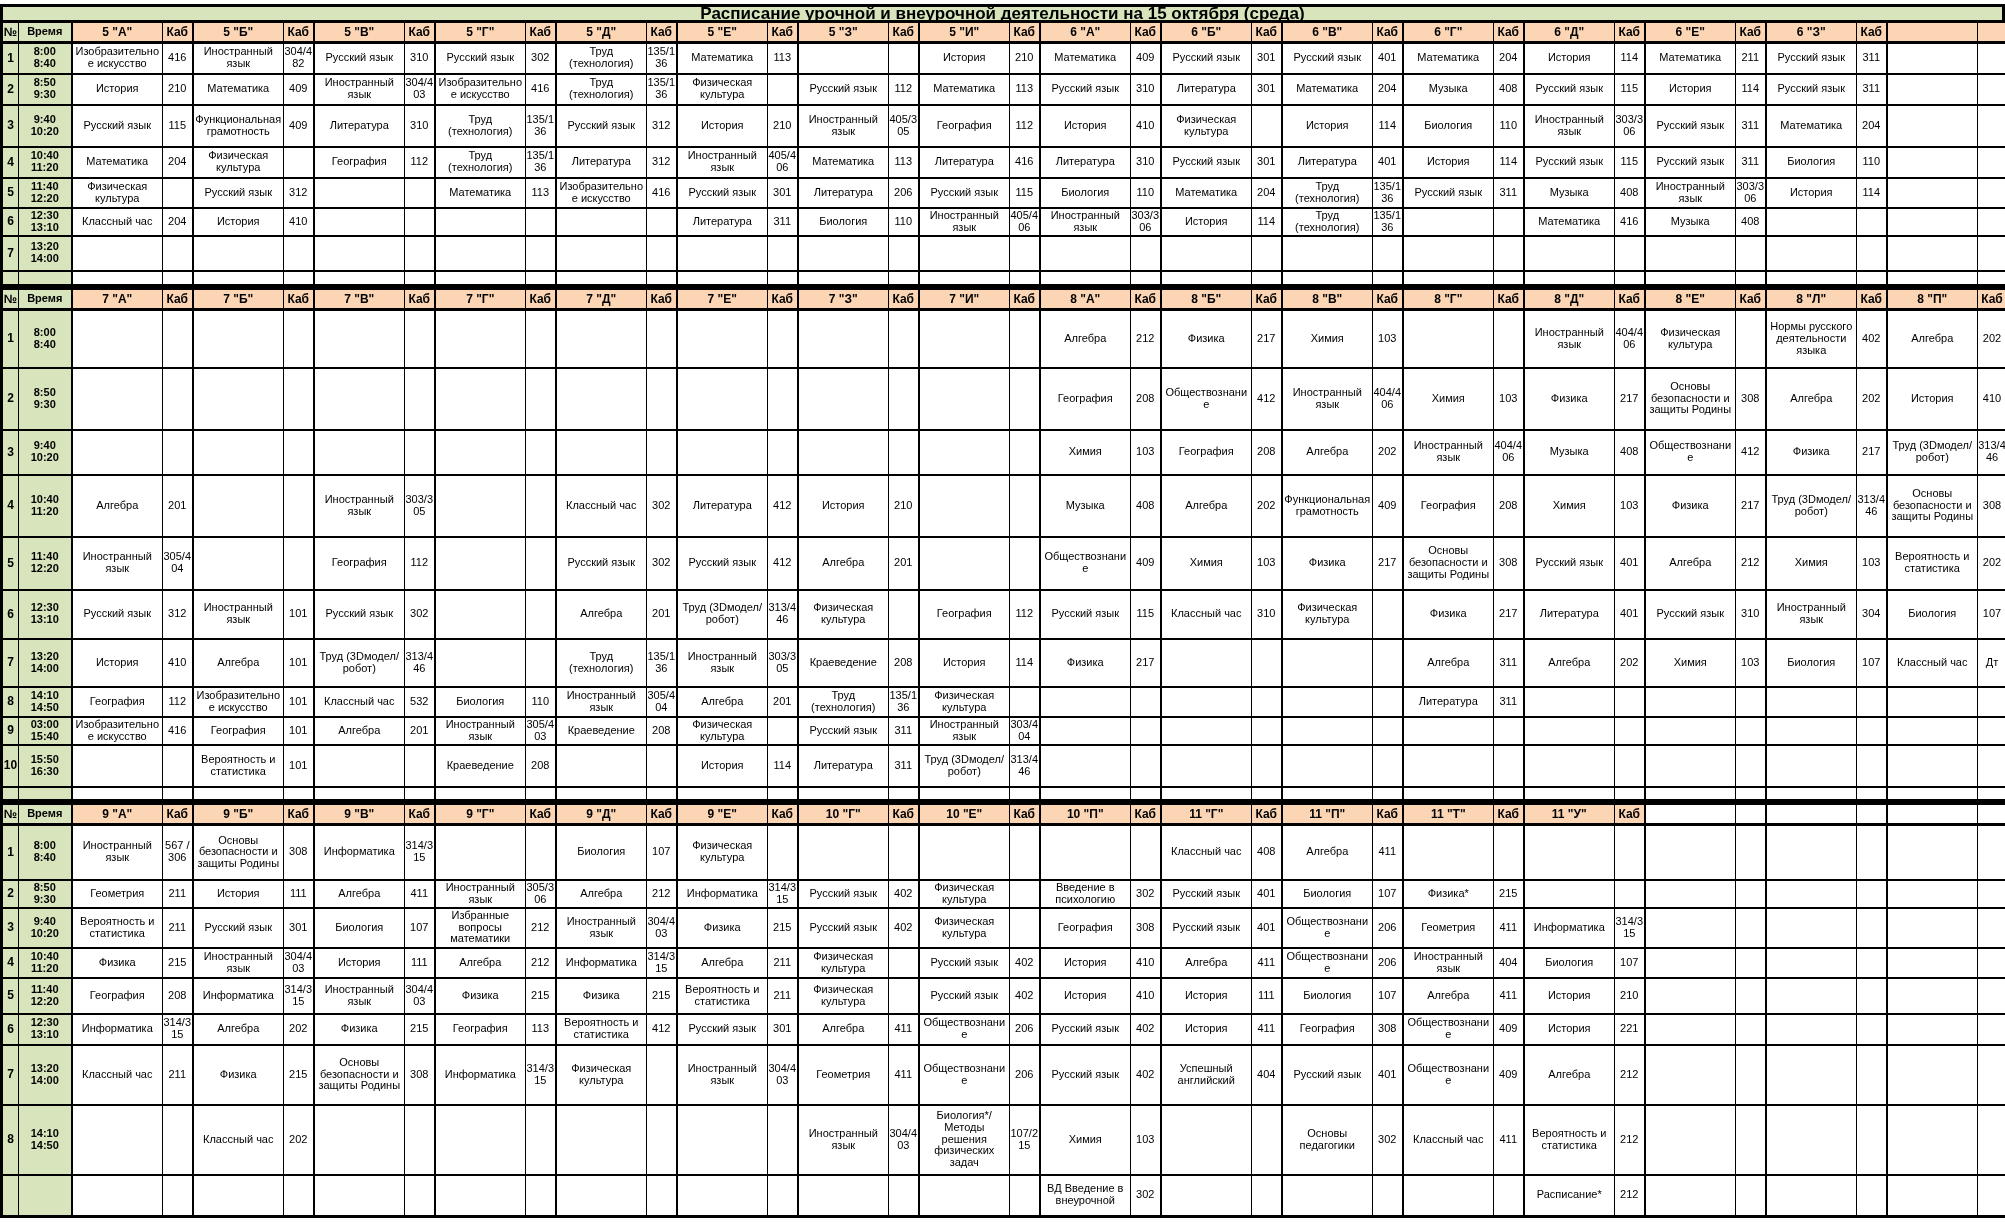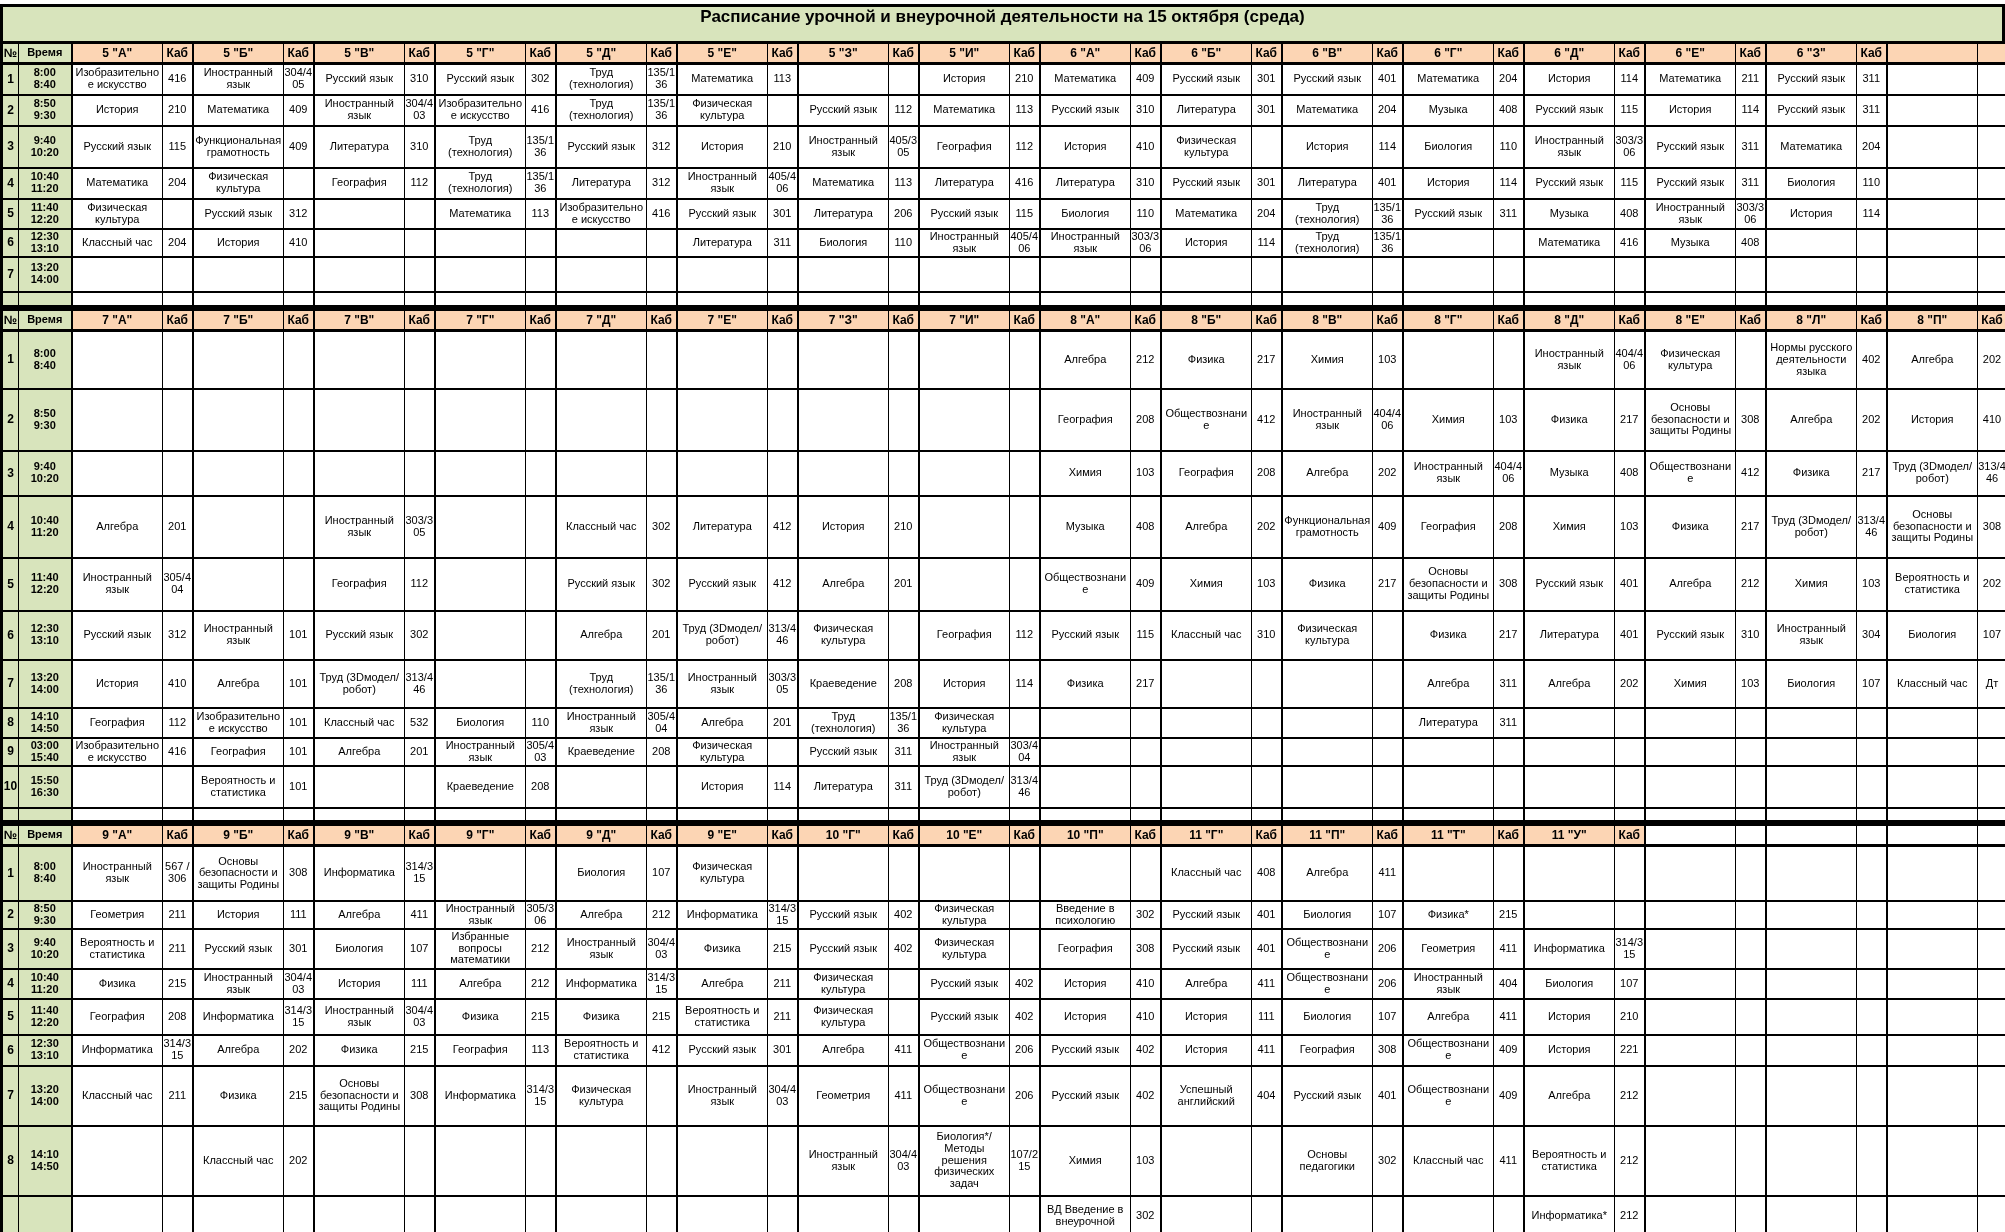--- a/index.html
+++ b/index.html
@@ -5,23 +5,23 @@
   * { box-sizing: border-box; margin: 0; padding: 0; }
   html, body { background: #fff; }
   body {
     width: 2005px; height: 1232px; overflow: hidden;
     font-family: "Liberation Sans", "DejaVu Sans", sans-serif;
     color: #000;
   }
   .sheet { width: 2005px; }
   .topstrip { height: 4px; background: #fff; }
   .title-bar {
-    height: 37px; background: var(--green, #d8e4bc);
+    height: 16px; background: var(--green, #d8e4bc);
     border: 3px solid #000; border-bottom: none;
-    display: flex; justify-content: center;
+    display: flex; align-items: center; justify-content: center;
     font-weight: bold; font-size: 17px;
   }
   table {
     border-collapse: collapse; table-layout: fixed; width: 2005px;
     border: 3px solid #000;
   }
   tr { border-top: 2px solid #000; border-bottom: 2px solid #000; }
   tr.hdr-row { border-top: 3px solid #000; border-bottom: 3px solid #000; }
   td, th {
     border-left: 1px solid #000; border-right: 1px solid #000;
@@ -122,21 +122,21 @@
             <th class="cls"></th>
             <th class="kab"></th>
           </tr>
           <tr style="height: 31px;">
             <td class="numc">1</td>
             <td class="timec">8:00
 8:40</td>
             <td class="cls lesson">Изобразительное искусство</td>
             <td class="kab">416</td>
             <td class="cls lesson">Иностранный язык</td>
-            <td class="kab">304/405</td>
+            <td class="kab">304/482</td>
             <td class="cls lesson">Русский язык</td>
             <td class="kab">310</td>
             <td class="cls lesson">Русский язык</td>
             <td class="kab">302</td>
             <td class="cls lesson">Труд (технология)</td>
             <td class="kab">135/136</td>
             <td class="cls lesson">Математика</td>
             <td class="kab">113</td>
             <td class="cls lesson"></td>
             <td class="kab"></td>
@@ -1291,21 +1291,21 @@
             <td class="cls lesson"></td>
             <td class="kab"></td>
             <td class="cls lesson">ВД Введение в внеурочной</td>
             <td class="kab">302</td>
             <td class="cls lesson"></td>
             <td class="kab"></td>
             <td class="cls lesson"></td>
             <td class="kab"></td>
             <td class="cls lesson"></td>
             <td class="kab"></td>
-            <td class="cls lesson">Информатика*</td>
+            <td class="cls lesson">Расписание*</td>
             <td class="kab">212</td>
             <td class="cls lesson"></td>
             <td class="kab"></td>
             <td class="cls lesson"></td>
             <td class="kab"></td>
             <td class="cls lesson"></td>
             <td class="kab"></td>
           </tr>
         </tbody>
       </table>

